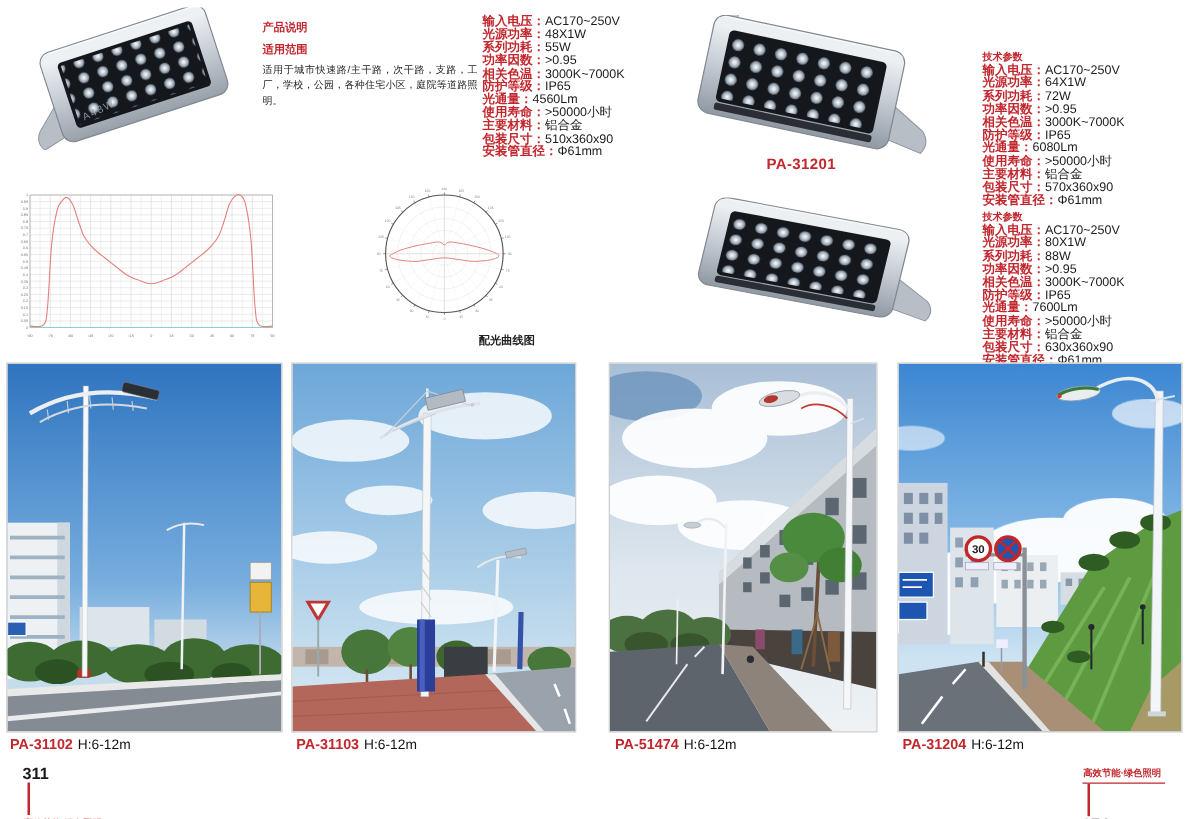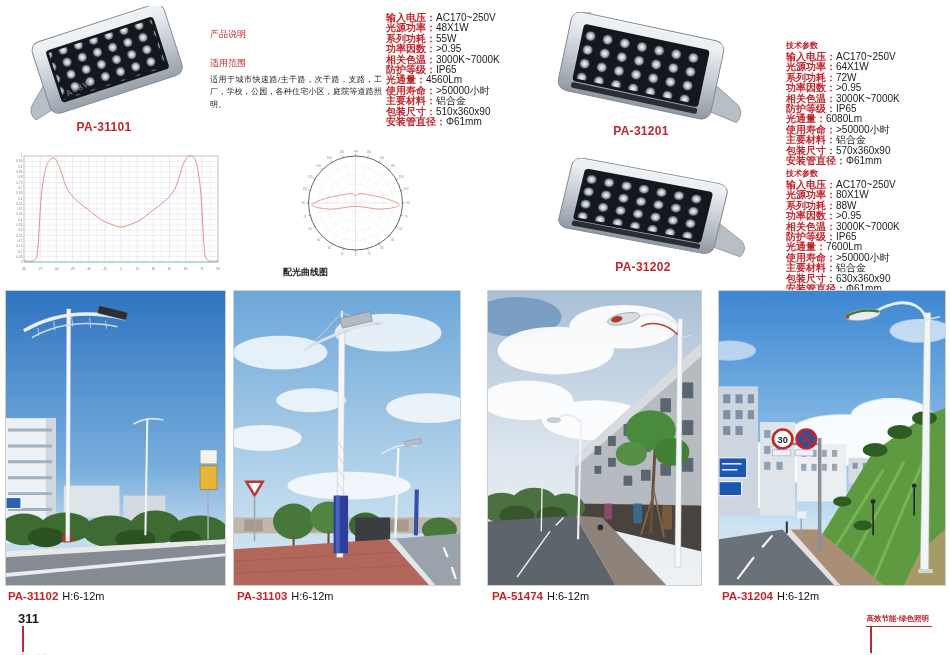--- a/index.html
+++ b/index.html
@@ -1,31 +1,31 @@
 <!DOCTYPE html>
 <html style="--accent: #c1272d;"><head>
 <meta charset="utf-8">
 <style>
   html,body{margin:0;padding:0;background:#ffffff;}
   #page{position:relative;width:950px;height:655px;background:#fff;overflow:hidden;
         font-family:"Liberation Sans","DejaVu Sans",sans-serif;}
   .abs{position:absolute;}
   .code{color:var(--accent,#c1272d);font-weight:bold;font-size:12px;letter-spacing:.3px;}
   .code-label{text-align:center;}
-  .desc-h{color:var(--accent,#c1272d);font-weight:normal;font-size:9px;margin:16px 0 4px 0;}
+  .desc-h{color:var(--accent,#c1272d);font-weight:bold;font-size:9px;margin:4px 0 4px 0;}
   .desc-p{font-size:8px;line-height:12.4px;color:#222;text-align:justify;margin:0 0 7px 0;}
   .spec-h{color:var(--accent,#c1272d);font-weight:bold;font-size:8px;line-height:11px;margin:0 0 1px 0;}
   .spec-row{font-size:10px;line-height:10.4px;white-space:nowrap;}
   .spec-label{color:var(--accent,#c1272d);font-weight:bold;}
   .spec-value{color:#1a1a1a;}
   .photo{border:1px solid #cfcfcf;background:#eee;}
   .photo svg{display:block;}
   .caption{font-size:11px;color:#111;white-space:nowrap;}
   .caption .pcode{color:var(--accent,#c1272d);font-weight:bold;font-size:11.5px;margin-right:4px;}
-  .chart-caption{font-size:9px;font-weight:bold;color:#222;text-align:left;}
+  .chart-caption{font-size:9px;font-weight:bold;color:#222;text-align:right;}
   .footer-left,.footer-right{display:flex;align-items:flex-start;flex-direction:column;}
   .page-num{font-size:13px;font-weight:bold;color:#1a1a1a;line-height:14px;}
   .vline{width:2px;height:26px;background:var(--accent,#c1272d);margin:0 4px;}
   .slogan{color:var(--accent,#c1272d);font-weight:bold;font-size:7.5px;line-height:13px;
           border-bottom:1.5px solid var(--accent,#c1272d);padding:0 3px 1px 1px;}
   .slogan.right{border-bottom:none;border-top:0;border-bottom:1.5px solid var(--accent,#c1272d);}
 </style>
 </head>
 <body>
 
@@ -49,21 +49,20 @@
     </defs>
     <g transform="rotate(-18 100 60)">
       <path d="M30,64 L10,82 Q3,90 9,99 L32,93 Z" fill="#b8bec6" stroke="#8a9099" stroke-width=".8"></path>
       <rect x="28" y="18" width="152" height="82" rx="10" fill="url(#sil1)" stroke="#80878f" stroke-width="1"></rect>
       <rect x="30" y="20" width="148" height="9" rx="4.5" fill="#eef1f4"></rect>
       <rect x="42" y="30" width="124" height="60" rx="4" fill="#14171c"></rect>
       <rect x="45" y="33" width="118" height="54" fill="url(#ledp1)"></rect>
       <text x="50" y="85" font-size="9" fill="#9aa2ac" opacity=".85" letter-spacing="1.5" transform="rotate(-8 50 85)">A48W</text>
     </g>
   </svg>
-  <div class="abs code code-label" style="left:6px;top:120px;width:196px">PA-31101</div>
 
   <div class="abs" style="left:210px;top:12px;width:172px">
     <div class="desc-h">产品说明</div>
     <div class="desc-h">适用范围</div>
     <p class="desc-p">适用于城市快速路/主干路，次干路，支路，工厂，学校，公园，各种住宅小区，庭院等道路照明。</p>
   </div>
 
   <div class="abs" style="left:386px;top:13px;width:175px">
       <div class="spec-row"><span class="spec-label">输入电压：</span><span class="spec-value">AC170~250V</span></div>
       <div class="spec-row"><span class="spec-label">光源功率：</span><span class="spec-value">48X1W</span></div>
@@ -152,21 +151,20 @@
     </defs>
     <g transform="rotate(12 120 55)">
       <path d="M198,58 L226,74 Q234,82 228,92 L196,86 Z" fill="#b8bec6" stroke="#8a9099" stroke-width=".8"></path>
       <rect x="40" y="14" width="160" height="82" rx="10" fill="url(#sil3)" stroke="#80878f" stroke-width="1"></rect>
       <rect x="42" y="16" width="156" height="8" rx="4" fill="#edf0f3"></rect>
       <rect x="54" y="25" width="132" height="60" rx="4" fill="#14171c"></rect>
       <rect x="57" y="28" width="126" height="54" fill="url(#ledp3)"></rect>
       <rect x="54" y="86" width="132" height="6" rx="2" fill="#2a2e34"></rect>
     </g>
   </svg>
-  <div class="abs code code-label" style="left:524px;top:260px;width:238px">PA-31202</div>
 
   <svg id="line-chart" class="abs" style="left:10px;top:152px" width="212" height="121" viewBox="0 0 212 121">
       <rect x="14" y="4" width="194" height="106" fill="#fff" stroke="none"></rect>
       <line x1="14" y1="4" x2="14" y2="110" stroke="#c6c6c6" stroke-width="0.35"></line>
       <line x1="22.083333333333332" y1="4" x2="22.083333333333332" y2="110" stroke="#e0e0e0" stroke-width="0.35"></line>
       <line x1="30.166666666666664" y1="4" x2="30.166666666666664" y2="110" stroke="#c6c6c6" stroke-width="0.35"></line>
       <line x1="38.25" y1="4" x2="38.25" y2="110" stroke="#e0e0e0" stroke-width="0.35"></line>
       <line x1="46.33333333333333" y1="4" x2="46.33333333333333" y2="110" stroke="#c6c6c6" stroke-width="0.35"></line>
       <line x1="54.41666666666667" y1="4" x2="54.41666666666667" y2="110" stroke="#e0e0e0" stroke-width="0.35"></line>
       <line x1="62.5" y1="4" x2="62.5" y2="110" stroke="#c6c6c6" stroke-width="0.35"></line>

